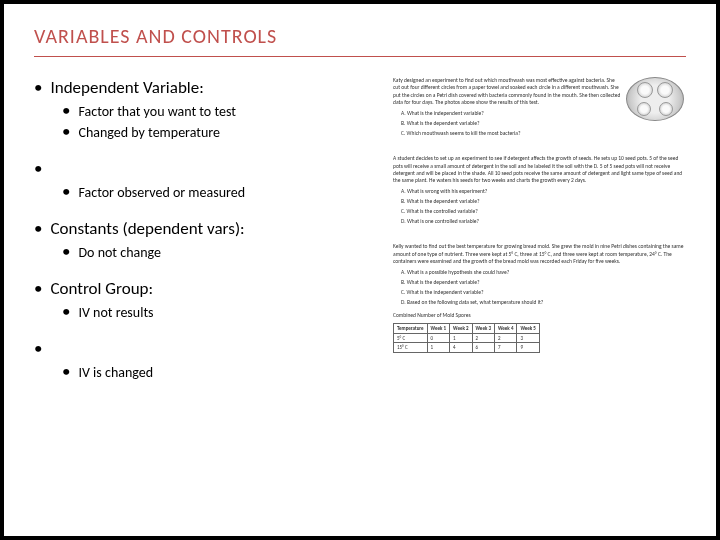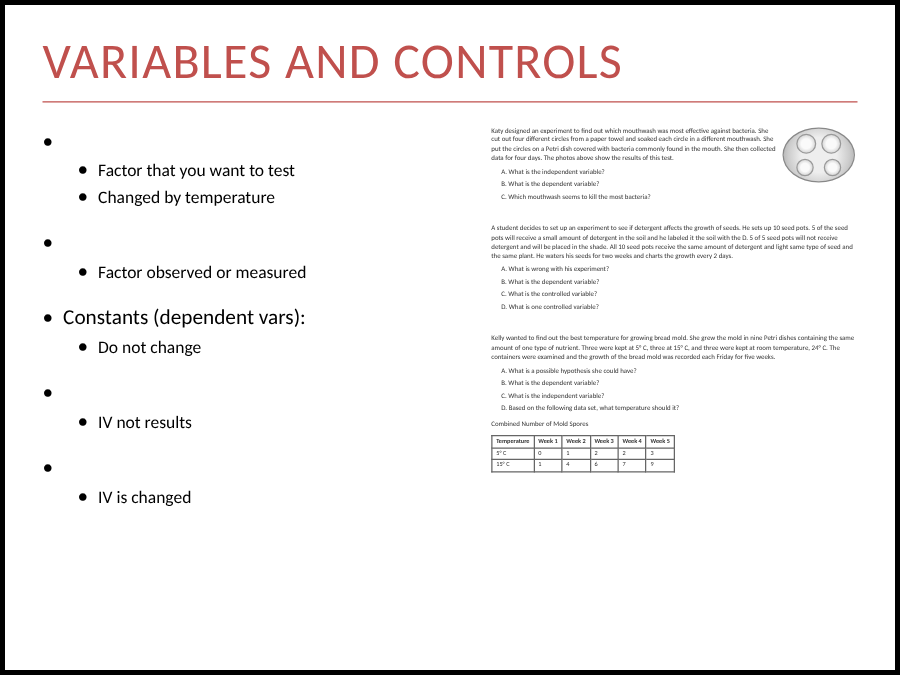--- a/index.html
+++ b/index.html
@@ -14,21 +14,21 @@
   .slide {
     position: absolute;
     top: 4px;
     left: 4px;
     right: 4px;
     bottom: 4px;
     background: #fff;
     padding: 20px 30px;
   }
   .title {
-    font-size: 40px;
+    font-size: 20px;
     color: #c0504d;
     letter-spacing: 1px;
     font-weight: 400;
     margin-bottom: 8px;
   }
   .rule {
     border: none;
     border-top: 1px solid #c0504d;
     margin-bottom: 20px;
   }
@@ -135,20 +135,21 @@
 
 <div class="slide">
   <h1 class="title">VARIABLES AND CONTROLS</h1>
   <hr class="rule">
   <div class="content">
     <div class="left">
 
       <div class="item">
         <div class="item-head">
           <span class="bullet">•</span>
+          <span>Independent Variable:</span>
         </div>
         <div class="sub">
           <div class="sub-line">
             <span class="bullet">•</span>
             <span class="sub-text">Factor that you want to test</span>
           </div>
           <div class="sub-line">
             <span class="bullet">•</span>
             <span class="sub-text">Changed by temperature</span>
           </div>
@@ -176,20 +177,21 @@
           <div class="sub-line">
             <span class="bullet">•</span>
             <span class="sub-text">Do not change</span>
           </div>
         </div>
       </div>
 
       <div class="item">
         <div class="item-head">
           <span class="bullet">•</span>
+          <span>Control Group:</span>
         </div>
         <div class="sub">
           <div class="sub-line">
             <span class="bullet">•</span>
             <span class="sub-text">IV not results</span>
           </div>
         </div>
       </div>
 
       <div class="item">

